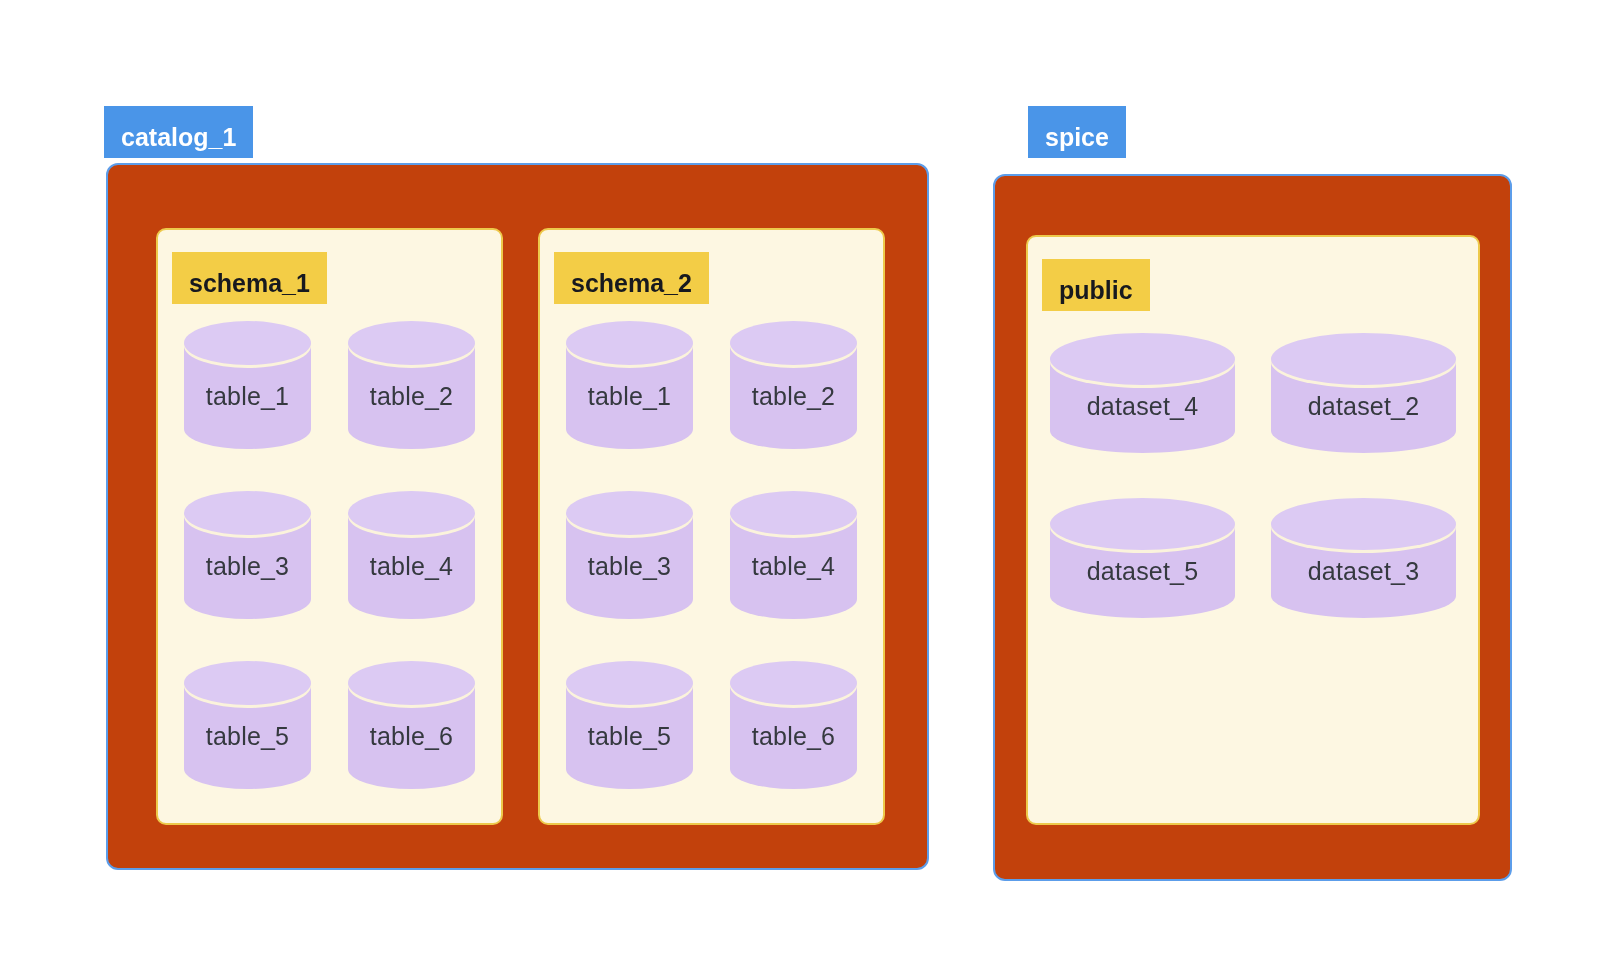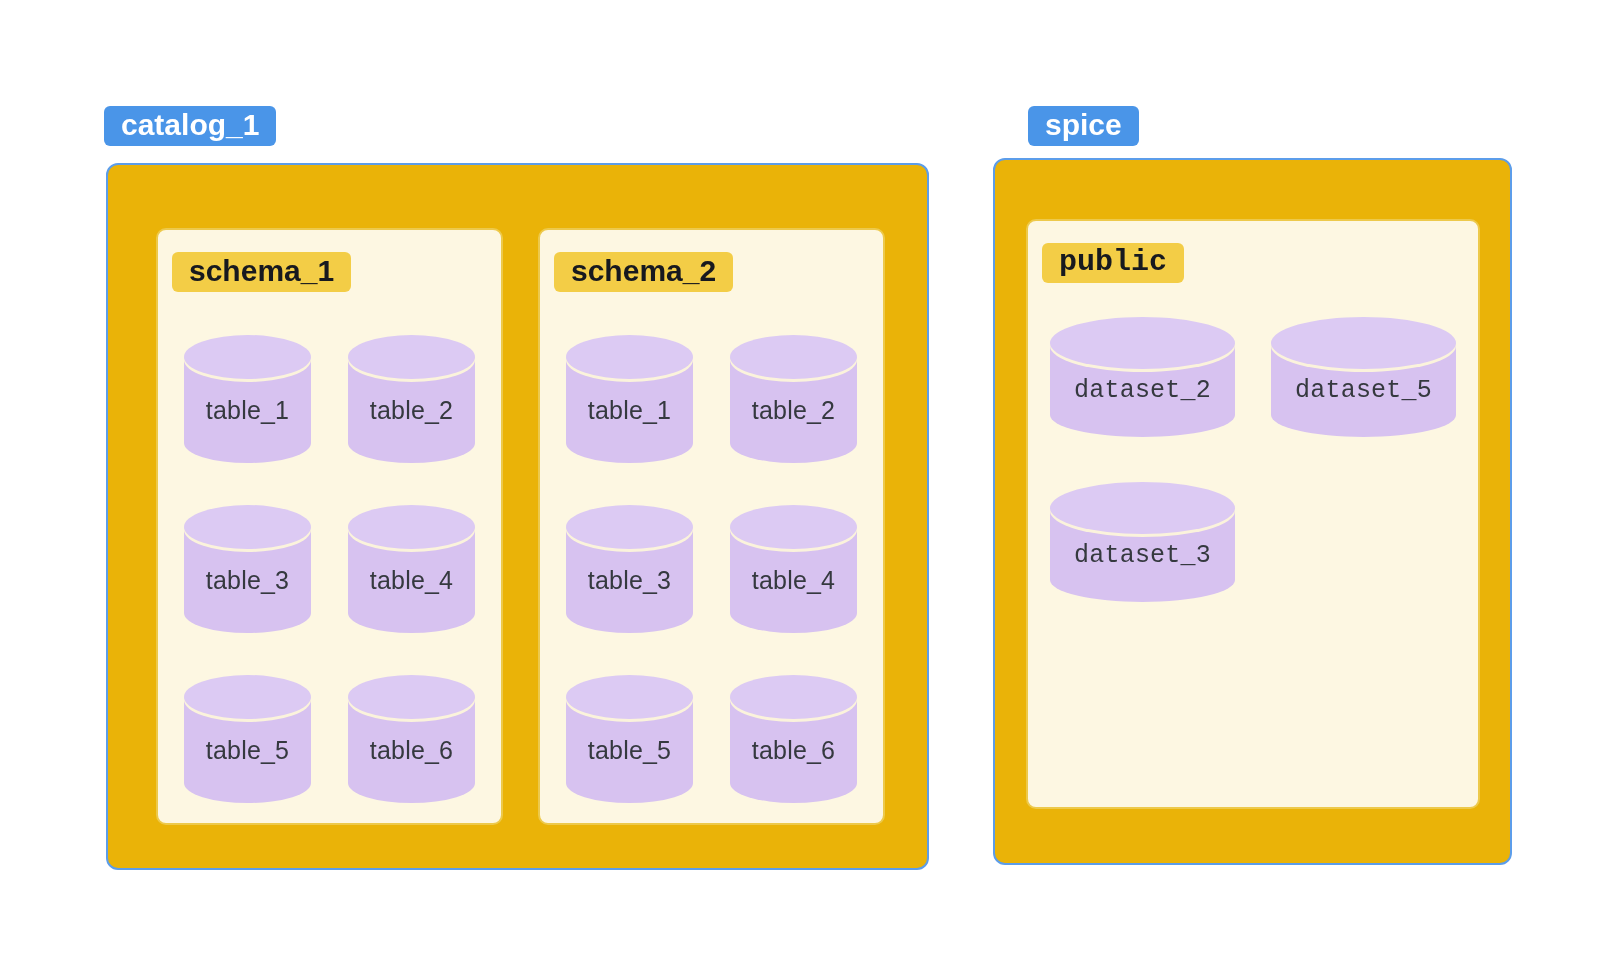--- a/index.html
+++ b/index.html
@@ -13,47 +13,47 @@
     width: 1614px;
     height: 976px;
     background: #ffffff;
     overflow: hidden;
   }
 
   
   .tag {
     position: absolute;
     display: inline-block;
-    padding: 4px 17px 6px 17px;
-    font-size: 30px;
+    padding: 16px 17px 6px 17px;
+    font-size: 25px;
     font-weight: 700;
     line-height: 30px;
-    border-radius: 6px;
+    border-radius: 0;
     white-space: nowrap;
     z-index: 3;
   }
   .tag-blue {
     background: #4A95E8;
     color: #ffffff;
   }
   .tag-yellow {
     background: #F3CD46;
     color: #17191F;
   }
 
   
   .catalog-box {
     position: absolute;
-    background: #eab308;
+    background: #c2410c;
     border: 2px solid #5C9DEA;
     border-radius: 12px;
     box-sizing: border-box;
   }
   .catalog-box.left  { left: 106px; top: 163px; width: 823px; height: 707px; }
-  .catalog-box.right { left: 993px; top: 158px; width: 519px; height: 707px; font-family: Liberation Mono, monospace; }
+  .catalog-box.right { left: 993px; top: 174px; width: 519px; height: 707px; }
   .tag.catalog-tag-left  { left: 104px; top: 106px; }
   .tag.catalog-tag-right { left: 1028px; top: 106px; }
 
   
   .schema-box {
     position: absolute;
     background: #FDF7E2;
     border: 2px solid #EDC94B;
     border-radius: 10px;
     box-sizing: border-box;
@@ -68,21 +68,21 @@
 
   
   .cyl-grid {
     position: absolute;
     left: 0;
     right: 0;
     display: grid;
     justify-content: center;
   }
   .tables-grid {
-    top: 105px;
+    top: 91px;
     grid-template-columns: 127px 127px;
     column-gap: 37px;
     row-gap: 42px;
   }
   .datasets-grid {
     top: 96px;
     grid-template-columns: 185px 185px;
     column-gap: 36px;
     row-gap: 45px;
   }
@@ -210,20 +210,25 @@
   <div class="tag tag-blue catalog-tag-right">spice</div>
 
   <div class="catalog-box right">
 
     <div class="schema-box public-box">
       <div class="tag tag-yellow">public</div>
       <div class="cyl-grid datasets-grid">
         <div class="cylinder dataset-size">
           <div class="cyl-body"></div>
           <div class="cyl-top"></div>
+          <div class="cyl-label">dataset_4</div>
+        </div>
+        <div class="cylinder dataset-size">
+          <div class="cyl-body"></div>
+          <div class="cyl-top"></div>
           <div class="cyl-label">dataset_2</div>
         </div>
         <div class="cylinder dataset-size">
           <div class="cyl-body"></div>
           <div class="cyl-top"></div>
           <div class="cyl-label">dataset_5</div>
         </div>
         <div class="cylinder dataset-size">
           <div class="cyl-body"></div>
           <div class="cyl-top"></div>

